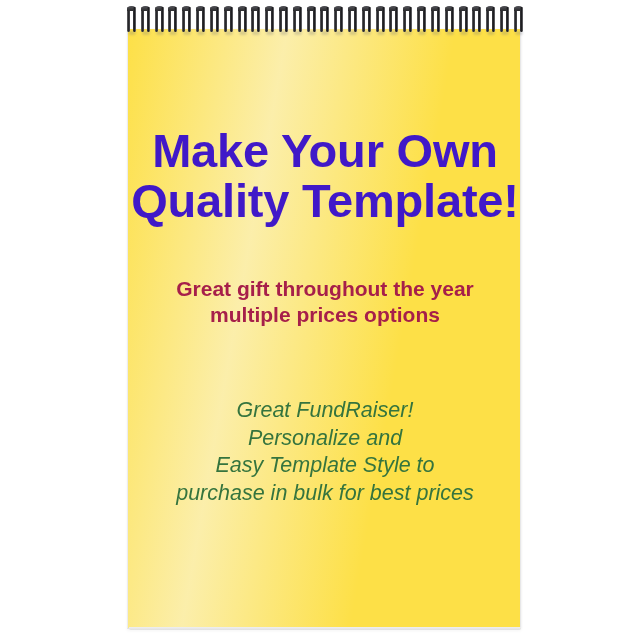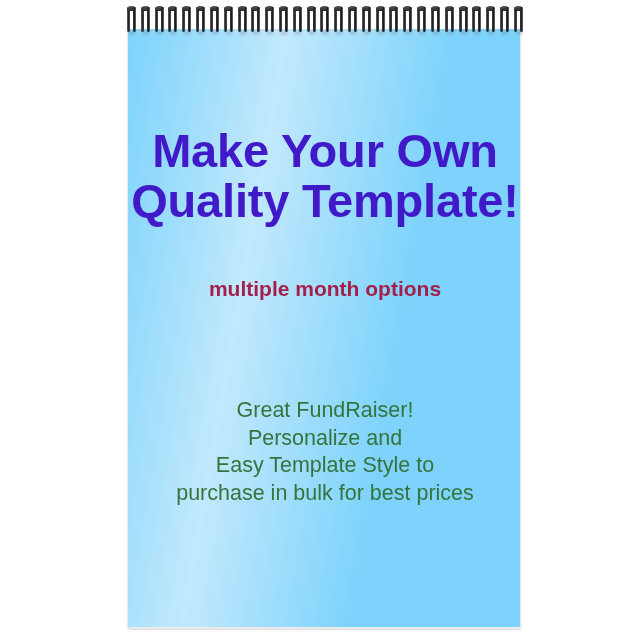--- a/index.html
+++ b/index.html
@@ -22,21 +22,21 @@
     background: #ffffff;
   }
 
   
   #calendar-page {
     position: absolute;
     left: 127px;
     top: 29px;
     width: 394px;
     height: 600px;
-    background: #7dd3fc;
+    background: #fde047;
     box-sizing: border-box;
     border-left: 1px solid #ececed;
     border-right: 1px solid #e7e7e8;
     border-bottom: 1px solid #e2e2e3;
     box-shadow: 0 2px 3px rgba(0,0,0,0.045),
                 1px 0 2px rgba(0,0,0,0.03);
   }
 
   
   #page-sheen {
@@ -157,39 +157,41 @@
     left: 0;
     top: 368px;
     width: 394px;
   }
   .fundraiser-line {
     font-size: 21.5px;
     line-height: 27.5px;
     font-weight: normal;
     color: #35743e;
     white-space: nowrap;
+    font-style: italic;
   }
 </style>
 </head>
 <body>
 
 <div id="stage">
 
   <div id="calendar-page">
     <div id="page-sheen"></div>
 
     <div id="content">
 
       <div id="title-block">
         <div class="title-line">Make Your Own</div>
         <div class="title-line">Quality Template!</div>
       </div>
 
       <div id="offer-block">
-        <div class="offer-line">multiple month options</div>
+        <div class="offer-line">Great gift throughout the year</div>
+        <div class="offer-line">multiple prices options</div>
       </div>
 
       <div id="fundraiser-block">
         <div class="fundraiser-line">Great FundRaiser!</div>
         <div class="fundraiser-line">Personalize and</div>
         <div class="fundraiser-line">Easy Template Style to</div>
         <div class="fundraiser-line">purchase in bulk for best prices</div>
       </div>
 
     </div>

